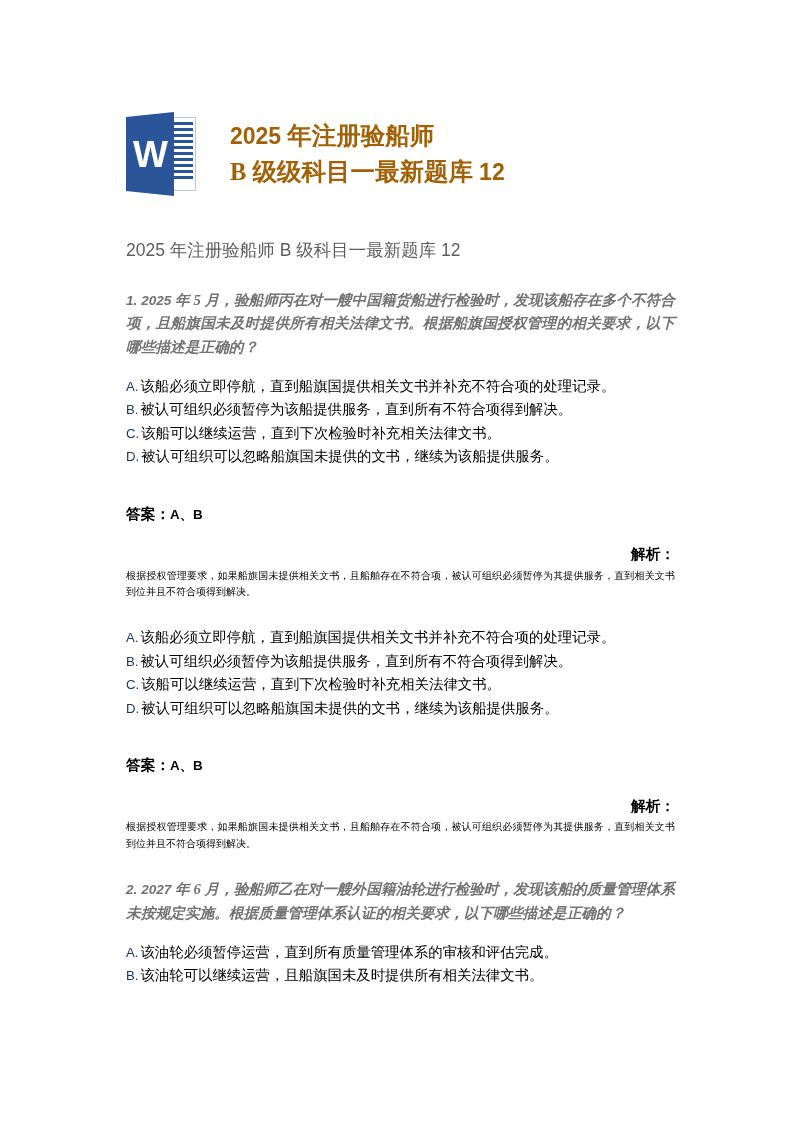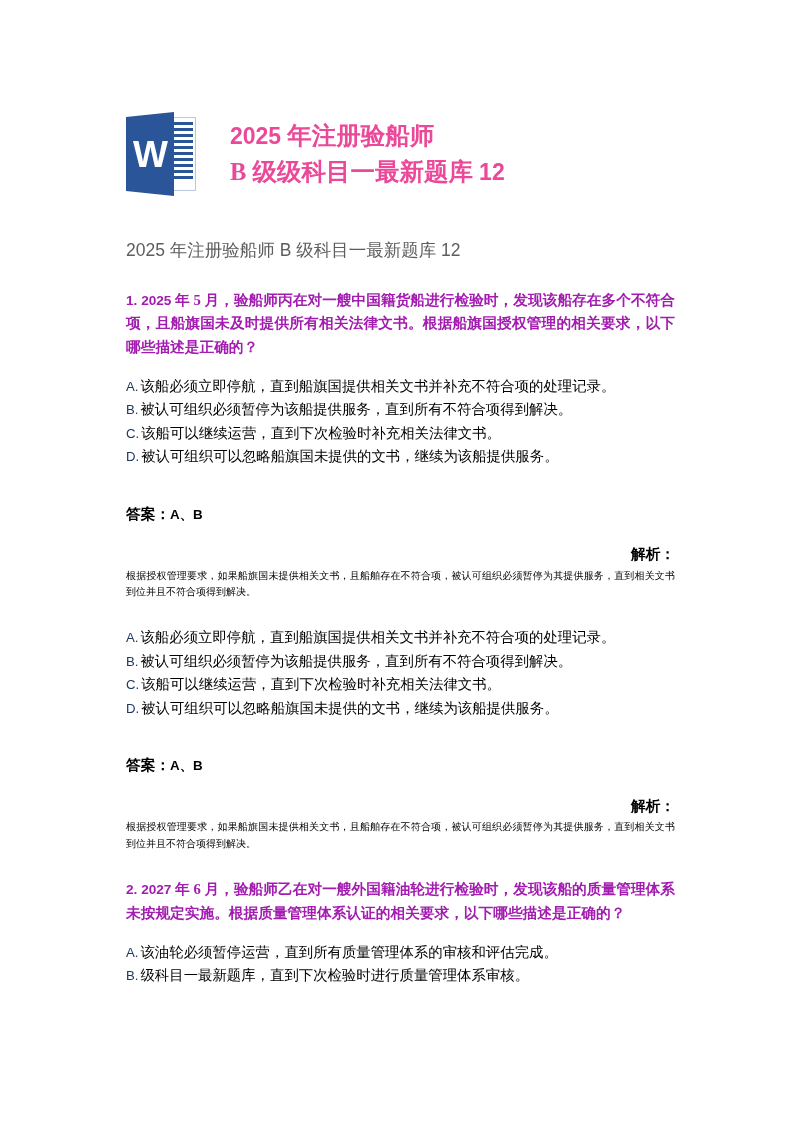--- a/index.html
+++ b/index.html
@@ -81,21 +81,21 @@
     font-size: 37px;
     line-height: 1;
     letter-spacing: -1px;
   }
 
   .header-titles {
     margin-left: 34px;
     font-weight: bold;
     font-size: 24.5px;
     line-height: 1.48;
-    color: #ec4899;
+    color: #a16207;
   }
   .header-titles .ln2 { margin-top: 0px; text-align: center; }
   .lat {
     font-family: "Liberation Sans", sans-serif;
     font-weight: bold;
     font-size: 23px;
   }
 
   
   .subtitle {
@@ -107,21 +107,22 @@
   }
 
   
   .qblock { margin-top: 26px; }
 
   .q-stem {
     font-weight: bold;
     font-size: 14.7px;
     line-height: 1.62;
     text-align: justify;
-    color: #a21caf;
+    color: #737373;
+    font-style: italic;
   }
   .q-stem .num {
     font-family: "Liberation Sans", sans-serif;
     font-weight: bold;
     font-size: 13.6px;
   }
   .q-stem .lat {
     font-family: "Liberation Sans", sans-serif;
     font-weight: bold;
     font-size: 13.6px;
@@ -230,17 +231,17 @@
 
     <div class="analysis-label">解析：</div>
     <div class="analysis-text">根据授权管理要求，如果船旗国未提供相关文书，且船舶存在不符合项，被认可组织必须暂停为其提供服务，直到相关文书到位并且不符合项得到解决。</div>
   </div>
 
   <div class="qblock">
     <div class="q-stem"><span class="num">2. </span><span class="lat">2027</span><span> 年 6 月，验船师乙在对一艘外国籍油轮进行检验时，发现该船的质量管理体系未按规定实施。根据质量管理体系认证的相关要求，以下哪些描述是正确的？</span></div>
 
     <div class="options">
       <div class="opt"><span class="olab">A.</span><span>该油轮必须暂停运营，直到所有质量管理体系的审核和评估完成。</span></div>
-      <div class="opt"><span class="olab">B.</span><span>级科目一最新题库，直到下次检验时进行质量管理体系审核。</span></div>
+      <div class="opt"><span class="olab">B.</span><span>该油轮可以继续运营，且船旗国未及时提供所有相关法律文书。</span></div>
     </div>
   </div>
 
 </div>
 
 </body></html>

